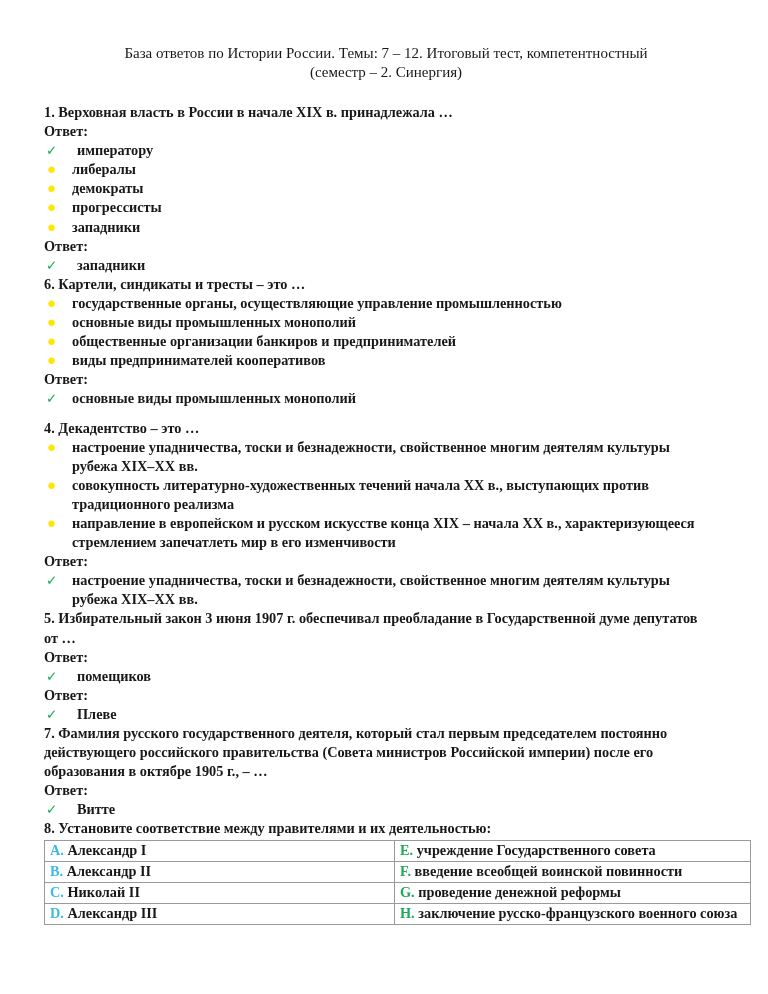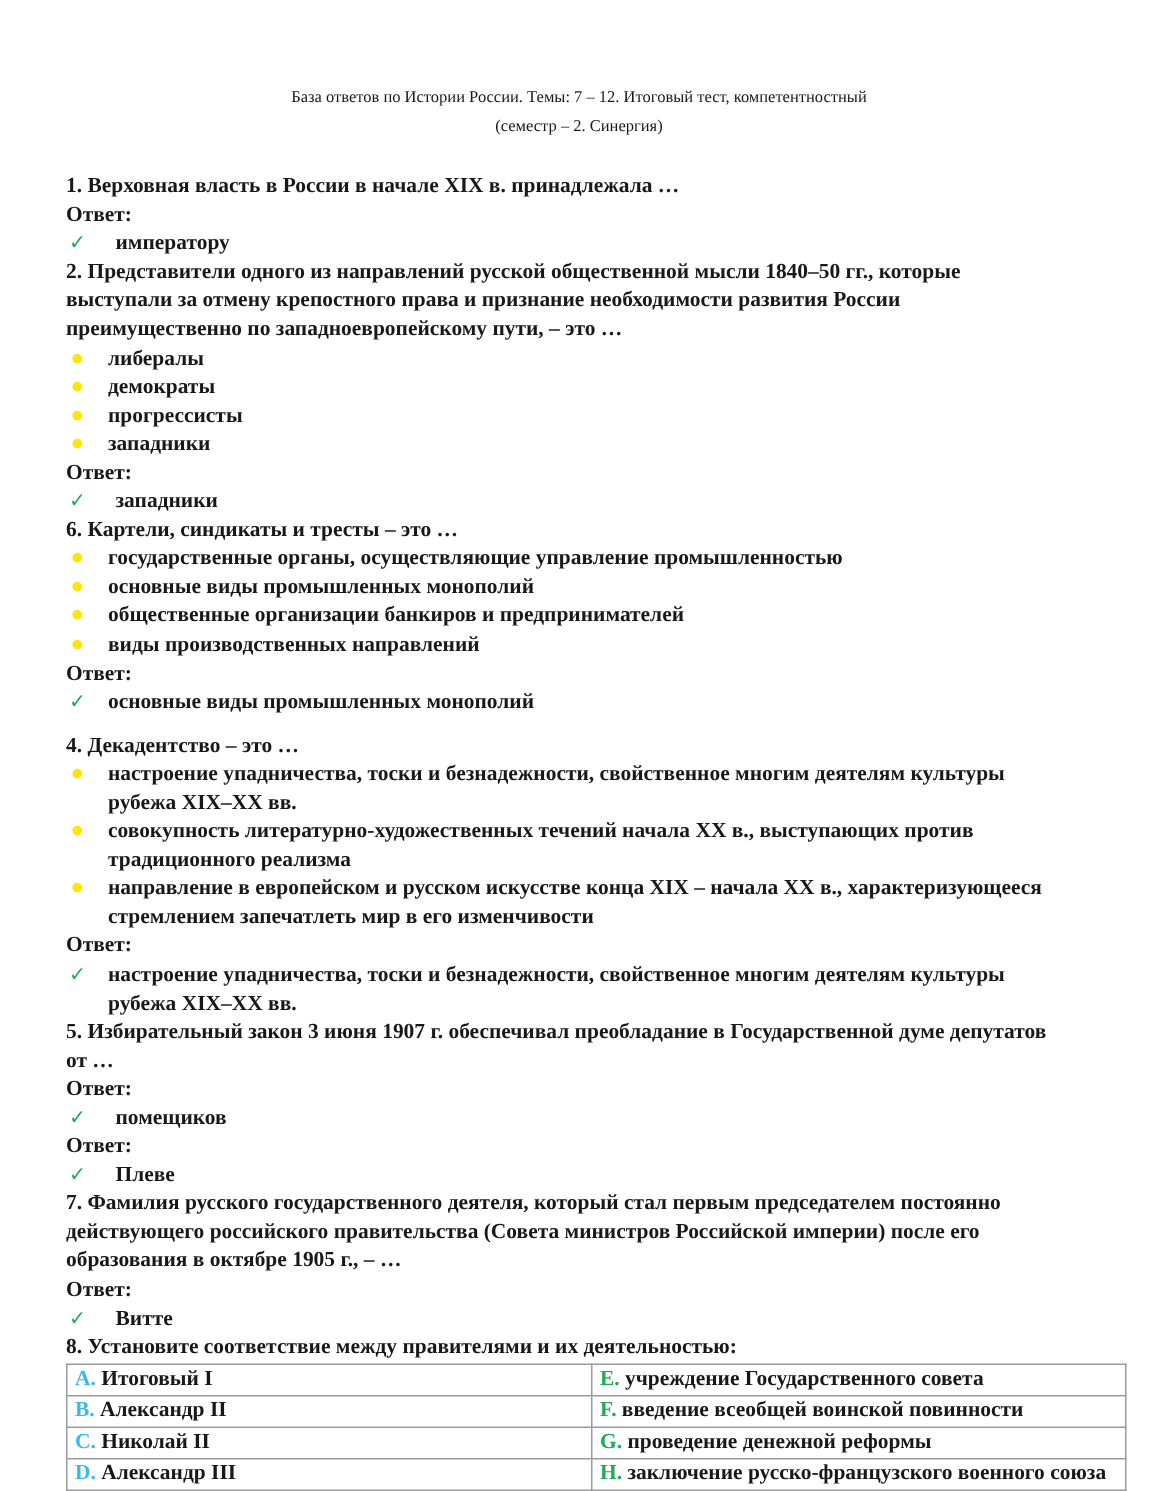--- a/index.html
+++ b/index.html
@@ -18,23 +18,23 @@
   .page {
     width: 768px;
     height: 994px;
     box-sizing: border-box;
     padding: 40px 40px 0 44px;
     background: #ffffff;
     position: relative;
   }
   .doc-title {
     text-align: center;
-    font-size: 11px;
+    font-size: 15px;
     line-height: 19px;
-    margin: 12px 18px;
+    margin: 0 18px;
     padding-top: 4px;
   }
   .doc-title .title-line {
     display: block;
   }
   .content {
     margin-top: 21px;
     font-size: 14.3px;
     line-height: 19.1px;
   }
@@ -132,39 +132,38 @@
   <div class="content">
     <div id="questions-container">
         <div class="q-block">
           <p class="q-text">1. Верховная власть в России в начале XIX в. принадлежала …</p>
           <p class="answer-label">Ответ:</p>
           <ul class="answers">
             <li class="tight"><span class="check" style="color: rgb(31, 170, 85);">✓</span><span>императору</span></li>
           </ul>
         </div>
         <div class="q-block">
-          <p class="q-text">2. Представители одного из направлений русской общественной мысли 1840–50 гг., которые выступали за отмену крепостного права и признание необходимости развития России преимущественно по западноевропейскому пути, – это …</p>
           <ul class="options">
             <li><span class="bullet" style="color: rgb(255, 230, 0);">●</span><span>либералы</span></li>
             <li><span class="bullet" style="color: rgb(255, 230, 0);">●</span><span>демократы</span></li>
             <li><span class="bullet" style="color: rgb(255, 230, 0);">●</span><span>прогрессисты</span></li>
             <li><span class="bullet" style="color: rgb(255, 230, 0);">●</span><span>западники</span></li>
           </ul>
           <p class="answer-label">Ответ:</p>
           <ul class="answers">
             <li class="tight"><span class="check" style="color: rgb(31, 170, 85);">✓</span><span>западники</span></li>
           </ul>
         </div>
         <div class="q-block">
           <p class="q-text">6. Картели, синдикаты и тресты – это …</p>
           <ul class="options">
             <li><span class="bullet" style="color: rgb(255, 230, 0);">●</span><span>государственные органы, осуществляющие управление промышленностью</span></li>
             <li><span class="bullet" style="color: rgb(255, 230, 0);">●</span><span>основные виды промышленных монополий</span></li>
             <li><span class="bullet" style="color: rgb(255, 230, 0);">●</span><span>общественные организации банкиров и предпринимателей</span></li>
-            <li><span class="bullet" style="color: rgb(255, 230, 0);">●</span><span>виды производственных направлений</span></li>
+            <li><span class="bullet" style="color: rgb(255, 230, 0);">●</span><span>виды предпринимателей кооперативов</span></li>
           </ul>
           <p class="answer-label">Ответ:</p>
           <ul class="answers">
             <li><span class="check" style="color: rgb(31, 170, 85);">✓</span><span>основные виды промышленных монополий</span></li>
           </ul>
         </div>
         <div class="q-block gap-before">
           <p class="q-text">4. Декадентство – это …</p>
           <ul class="options">
             <li><span class="bullet" style="color: rgb(255, 230, 0);">●</span><span>настроение упадничества, тоски и безнадежности, свойственное многим деятелям культуры рубежа XIX–XX вв.</span></li>
@@ -196,21 +195,21 @@
             <li class="tight"><span class="check" style="color: rgb(31, 170, 85);">✓</span><span>Витте</span></li>
           </ul>
         </div>
       </div>
 
     <div class="q-block">
       <p class="q-text">8. Установите соответствие между правителями и их деятельностью:</p>
       <table class="match">
         <tbody id="match-rows">
             <tr>
-              <td class="left-col"><span class="tag-blue" style="color: rgb(59, 185, 232);">A.</span> <span>Итоговый I</span></td>
+              <td class="left-col"><span class="tag-blue" style="color: rgb(59, 185, 232);">A.</span> <span>Александр I</span></td>
               <td class="right-col"><span class="tag-green" style="color: rgb(31, 170, 85);">E.</span> <span>учреждение Государственного совета</span></td>
             </tr>
             <tr>
               <td class="left-col"><span class="tag-blue" style="color: rgb(59, 185, 232);">B.</span> <span>Александр II</span></td>
               <td class="right-col"><span class="tag-green" style="color: rgb(31, 170, 85);">F.</span> <span>введение всеобщей воинской повинности</span></td>
             </tr>
             <tr>
               <td class="left-col"><span class="tag-blue" style="color: rgb(59, 185, 232);">C.</span> <span>Николай II</span></td>
               <td class="right-col"><span class="tag-green" style="color: rgb(31, 170, 85);">G.</span> <span>проведение денежной реформы</span></td>
             </tr>

